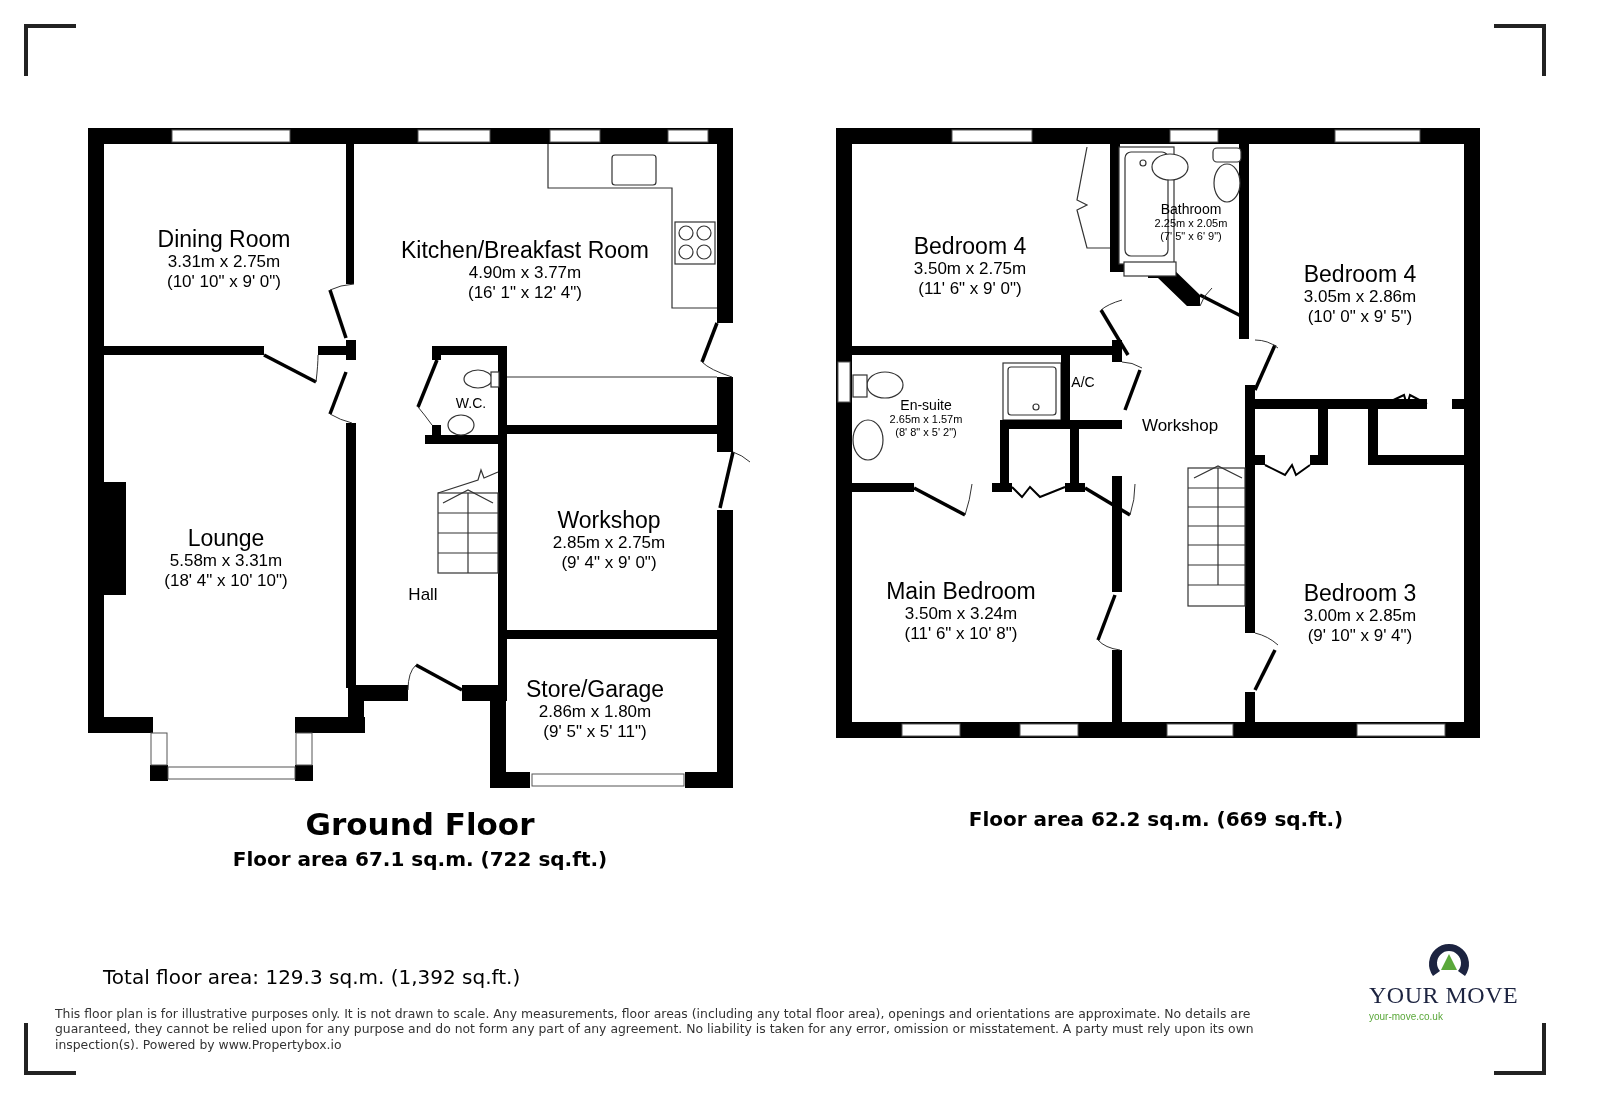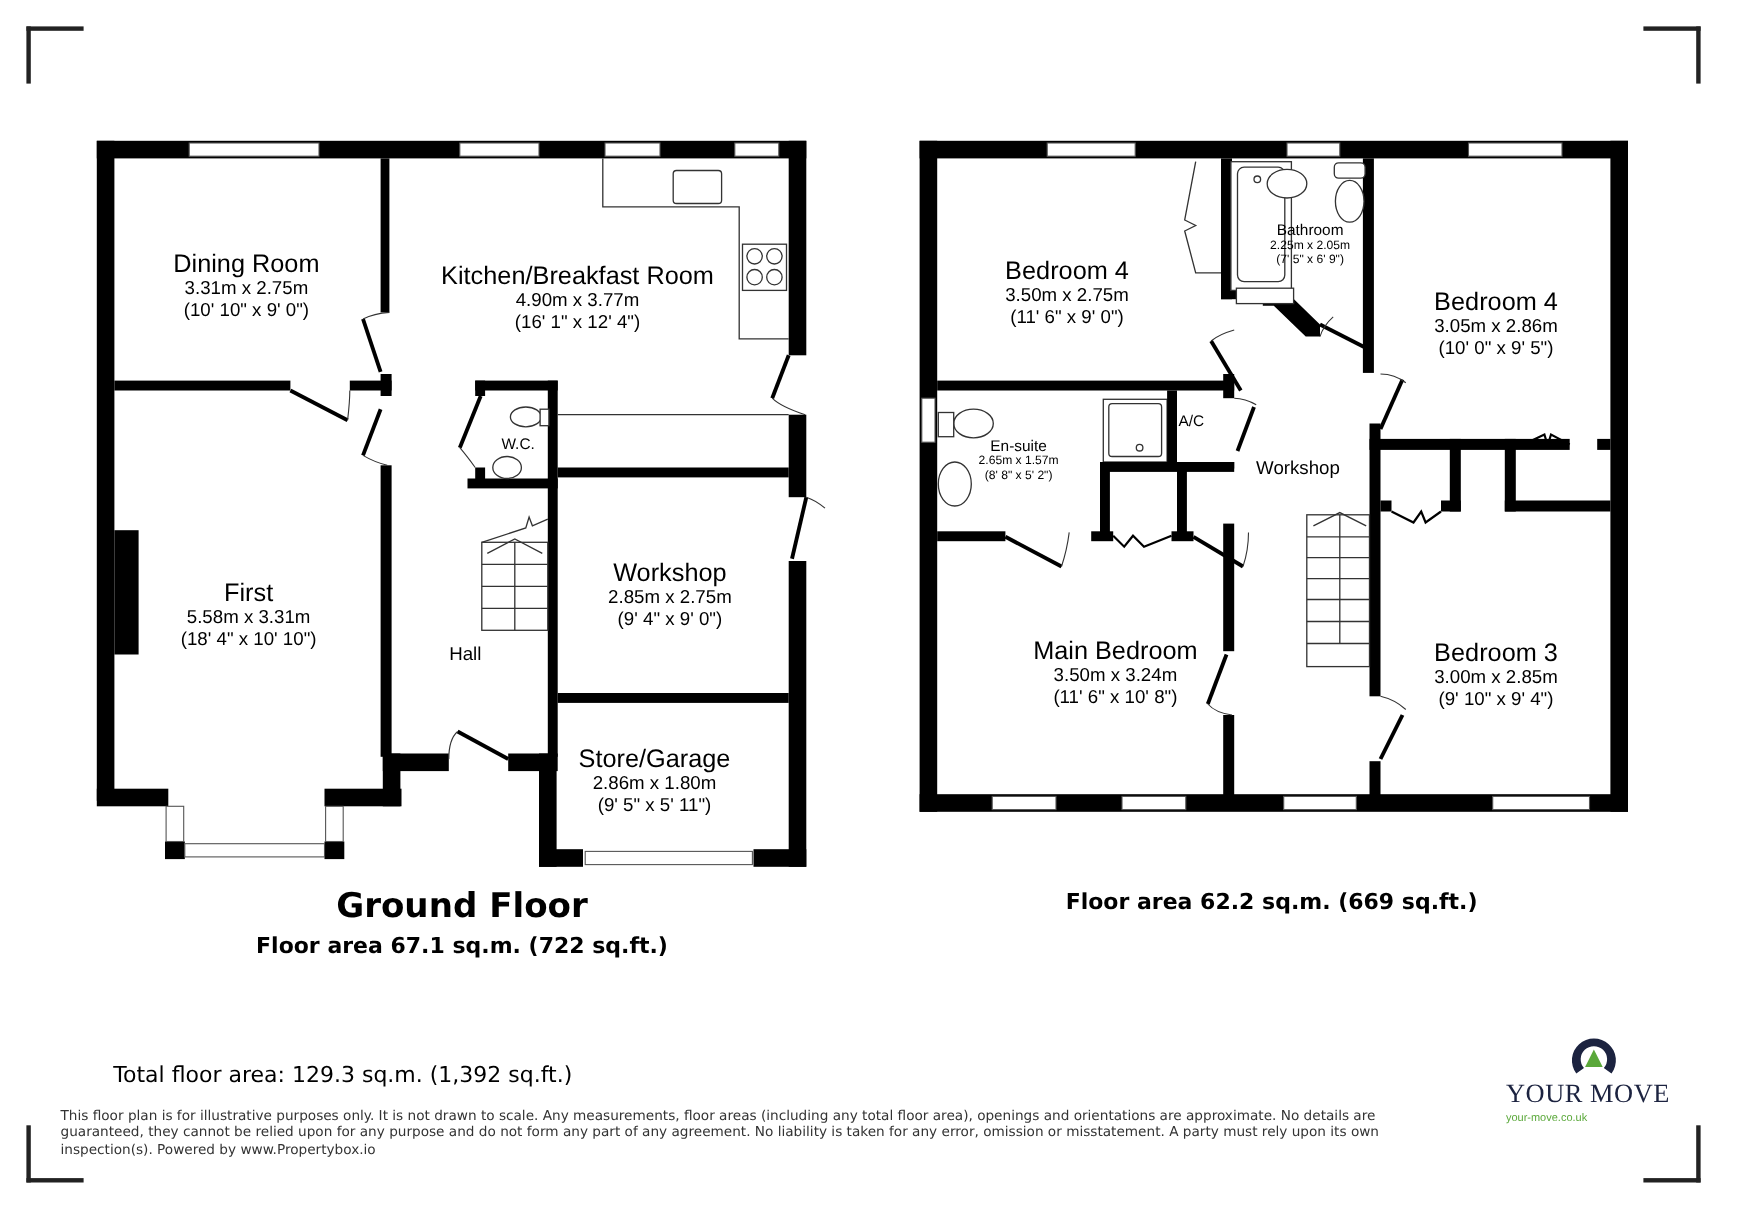--- a/index.html
+++ b/index.html
@@ -228,21 +228,21 @@
 </div>
 <div class="room" style="left:525px; top:237px;">
   <div class="nm">Kitchen/Breakfast Room</div>
   <div class="dim">4.90m x 3.77m</div>
   <div class="dim">(16' 1" x 12' 4")</div>
 </div>
 <div class="room small" style="left:471px; top:395px;">
   <div class="nm">W.C.</div>
 </div>
 <div class="room" style="left:226px; top:525px;">
-  <div class="nm">First</div>
+  <div class="nm">Lounge</div>
   <div class="dim">5.58m x 3.31m</div>
   <div class="dim">(18' 4" x 10' 10")</div>
 </div>
 <div class="room label" style="left:423px; top:585px;">
   <div class="nm">Hall</div>
 </div>
 <div class="room" style="left:609px; top:507px;">
   <div class="nm">Workshop</div>
   <div class="dim">2.85m x 2.75m</div>
   <div class="dim">(9' 4" x 9' 0")</div>
@@ -272,21 +272,21 @@
   <div class="nm">En-suite</div>
   <div class="dim">2.65m x 1.57m</div>
   <div class="dim">(8' 8" x 5' 2")</div>
 </div>
 <div class="room small" style="left:1083px; top:374px;">
   <div class="nm">A/C</div>
 </div>
 <div class="room label" style="left:1180px; top:416px;">
   <div class="nm">Workshop</div>
 </div>
-<div class="room" style="left:1014px; top:578px;">
+<div class="room" style="left:961px; top:578px;">
   <div class="nm">Main Bedroom</div>
   <div class="dim">3.50m x 3.24m</div>
   <div class="dim">(11' 6" x 10' 8")</div>
 </div>
 <div class="room" style="left:1360px; top:580px;">
   <div class="nm">Bedroom 3</div>
   <div class="dim">3.00m x 2.85m</div>
   <div class="dim">(9' 10" x 9' 4")</div>
 </div>
 

